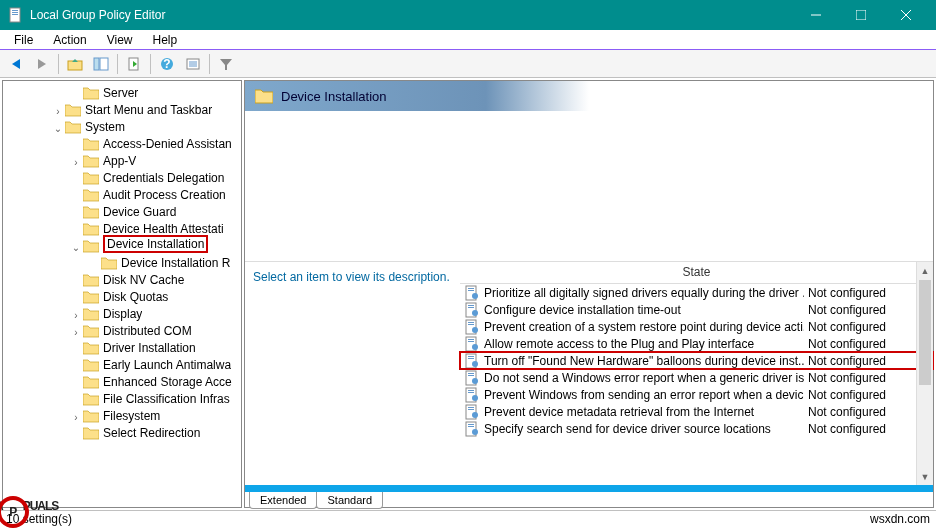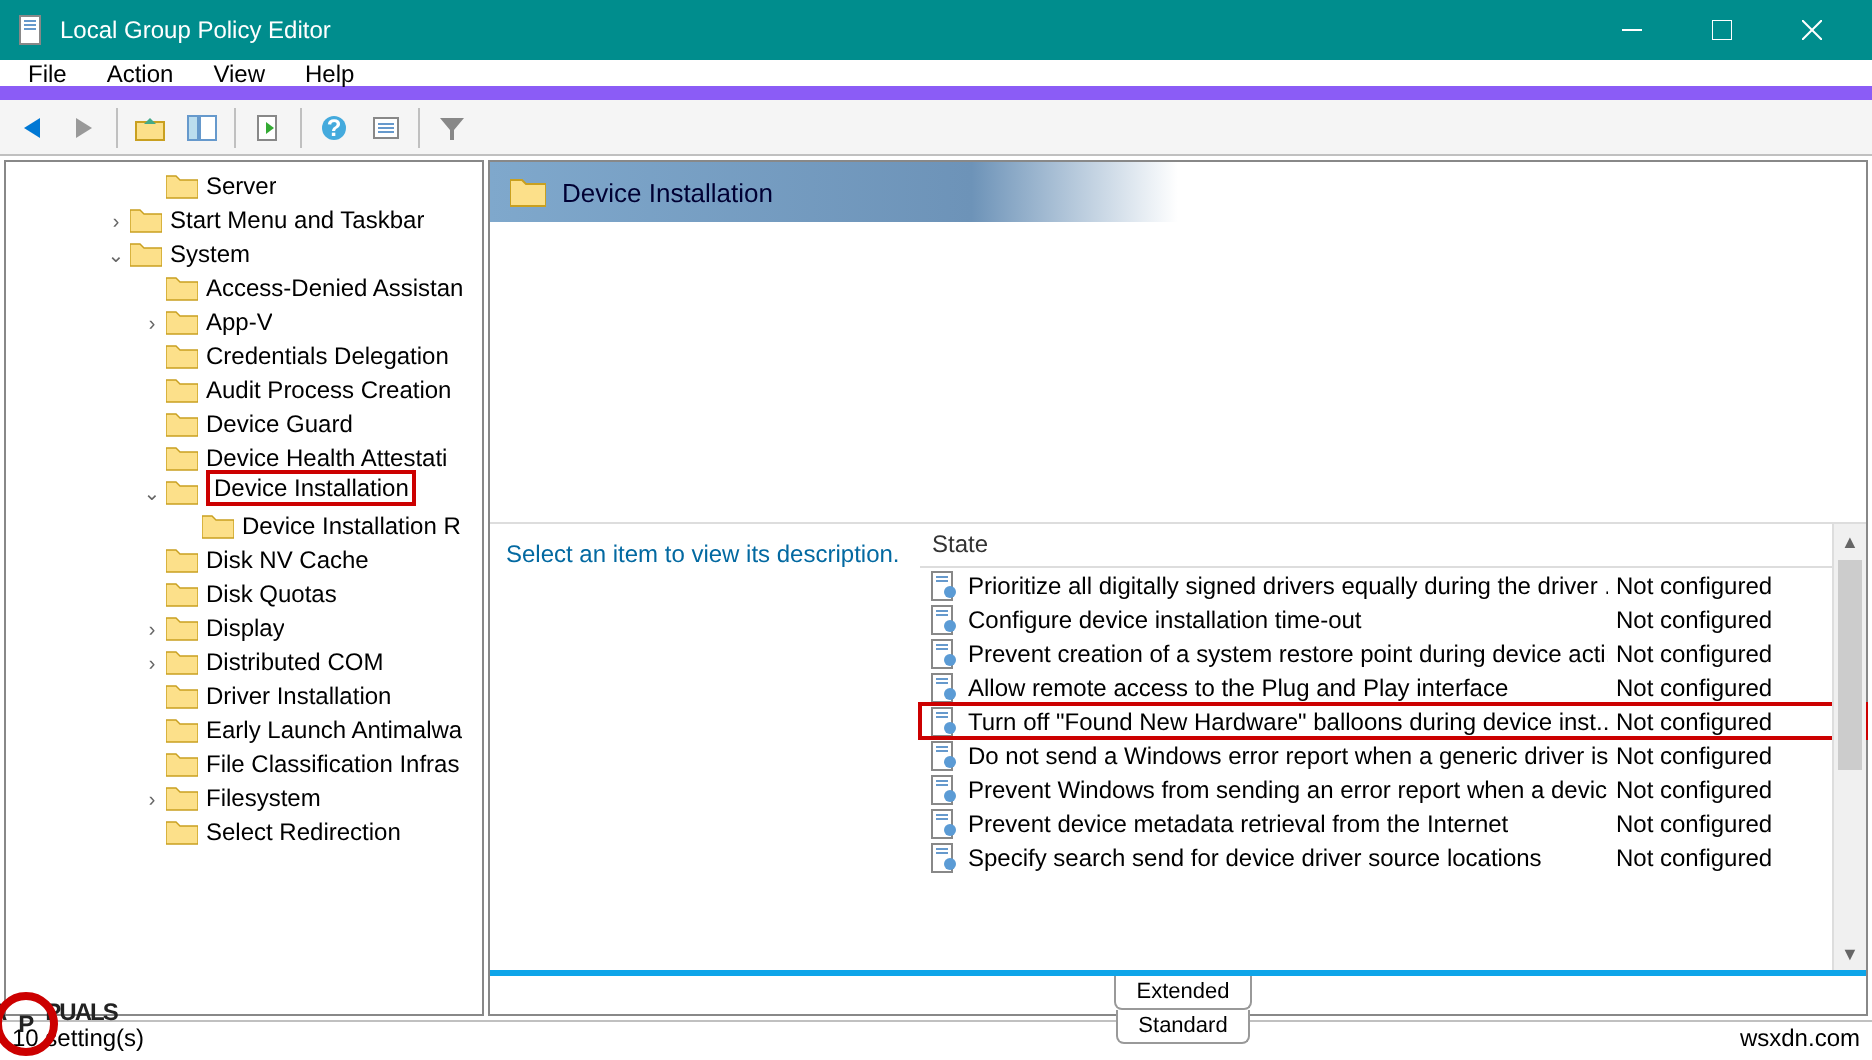--- a/index.html
+++ b/index.html
@@ -4,21 +4,21 @@
 <style>
 * { margin: 0; padding: 0; box-sizing: border-box; font-family: 'Segoe UI', Tahoma, sans-serif; font-size: 12px; }
 body { background: #fff; width: 936px; height: 530px; overflow: hidden; position: relative; }
 
 .titlebar { background: #008d8d; height: 30px; display: flex; align-items: center; padding: 0 8px; color: #fff; }
 .titlebar .ticon { width: 16px; height: 16px; margin-right: 6px; }
 .titlebar .title { flex: 1; font-size: 12px; }
 .titlebar .winbtn { width: 45px; height: 30px; display: flex; align-items: center; justify-content: center; }
 .titlebar .winbtn svg { stroke: #fff; }
 
-.menubar { height: 20px; background: #fff; display: flex; align-items: center; padding: 0 4px; border-bottom: 7px solid #8b5cf6; }
+.menubar { height: 20px; background: #fff; display: flex; align-items: center; padding: 0 4px; border-bottom: 1px solid #8b5cf6; }
 .menubar .menuitem { padding: 2px 10px; font-size: 12px; }
 
 .toolbar { height: 28px; background: #f5f5f5; border-bottom: 1px solid #c0c0c0; display: flex; align-items: center; padding: 0 4px; gap: 2px; }
 .toolbar .tbtn { width: 24px; height: 24px; display: flex; align-items: center; justify-content: center; border: 1px solid transparent; }
 .toolbar .sep { width: 1px; height: 20px; background: #c0c0c0; margin: 0 2px; }
 
 .content { display: flex; height: 432px; }
 
 .tree { width: 240px; border: 1px solid #888; margin: 2px; overflow: hidden; background: #fff; position: relative; }
 .tree-inner { padding: 2px 0; }
@@ -35,31 +35,31 @@
 .rp-header { background: #6d93b8; background: linear-gradient(to right, #7fa8cc 0%, #6d93b8 35%, #fff 50%); height: 30px; display: flex; align-items: center; padding: 0 10px; color: #003; }
 .rp-header .folder { width: 18px; height: 16px; margin-right: 8px; }
 .rp-header .txt { font-size: 13px; }
 .rp-gap { height: 150px; background: #fff; }
 .rp-body { flex: 1; display: flex; border-top: 1px solid #ddd; position: relative; }
 .rp-desc { width: 215px; padding: 8px; font-size: 12px; color: #0369a1; }
 .rp-list { flex: 1; display: flex; flex-direction: column; }
 .rp-listhead { display: flex; height: 22px; border-bottom: 1px solid #ddd; }
 .rp-listhead .col { padding: 3px 6px; font-size: 12px; color: #333; }
 .rp-listhead .col.setting { width: 345px; }
-.rp-listhead .col.state { flex: 1; }
+.rp-listhead .col.state { flex: 1; text-align: center; }
 .rp-listrow { display: flex; height: 17px; align-items: center; }
 .rp-listrow .sicon { width: 16px; height: 16px; margin: 0 4px; flex-shrink: 0; }
 .rp-listrow .stext { width: 320px; overflow: hidden; white-space: nowrap; font-size: 12px; }
 .rp-listrow .sstate { flex: 1; font-size: 12px; padding-left: 4px; }
 .rp-listrow.hl { outline: 2px solid #cc0000; outline-offset: -1px; }
 .rp-scroll { position: absolute; right: 0; top: 0; bottom: 0; width: 17px; background: #f0f0f0; border-left: 1px solid #ddd; }
 .rp-scroll .arrow { height: 17px; display: flex; align-items: center; justify-content: center; color: #666; font-size: 9px; }
 .rp-scroll .thumb { position: absolute; left: 2px; right: 2px; top: 18px; height: 105px; background: #ccc; }
 
-.tabs { height: 22px; display: flex; align-items: center; border-top: 3px solid #0ea5e9; background: #fff; padding-left: 4px; flex-direction: column; }
+.tabs { height: 22px; display: flex; align-items: flex-start; border-top: 7px solid #0ea5e9; background: #fff; padding-left: 4px; }
 .tab { border: 1px solid #999; border-top: none; padding: 2px 10px; font-size: 11px; margin-right: -1px; background: #fff; border-radius: 0 0 4px 4px; }
 .tab.active { background: #fff; }
 
 .statusbar { height: 16px; border-top: 1px solid #c0c0c0; display: flex; align-items: center; padding: 0 6px; font-size: 11px; justify-content: space-between; }
 
 .watermark { position: absolute; left: -5px; bottom: 8px; font-family: Arial; font-weight: 700; font-size: 26px; color: #222; letter-spacing: -1px; pointer-events: none; }
 .watermark .ring { display: inline-flex; width: 32px; height: 32px; border: 4px solid #cc0000; border-radius: 50%; align-items: center; justify-content: center; position: relative; top: 6px; margin: 0 -6px; }
 
 svg.foldersvg { display: block; }
 </style>
@@ -274,20 +274,27 @@
           <svg class="folder foldersvg" viewBox="0 0 16 14">
             <polygon points="0,2 5,2 7,4 16,4 16,13 0,13" fill="#fce08a" stroke="#c9a020" stroke-width="0.7"></polygon>
           </svg>
           <span class="lbl">Early Launch Antimalwa</span>
         </div>
         <div class="tree-row indent2">
           <span class="exp"></span>
           <svg class="folder foldersvg" viewBox="0 0 16 14">
             <polygon points="0,2 5,2 7,4 16,4 16,13 0,13" fill="#fce08a" stroke="#c9a020" stroke-width="0.7"></polygon>
           </svg>
+          <span class="lbl">Enhanced Storage Acce</span>
+        </div>
+        <div class="tree-row indent2">
+          <span class="exp"></span>
+          <svg class="folder foldersvg" viewBox="0 0 16 14">
+            <polygon points="0,2 5,2 7,4 16,4 16,13 0,13" fill="#fce08a" stroke="#c9a020" stroke-width="0.7"></polygon>
+          </svg>
           <span class="lbl">File Classification Infras</span>
         </div>
         <div class="tree-row indent2">
           <span class="exp">›</span>
           <svg class="folder foldersvg" viewBox="0 0 16 14">
             <polygon points="0,2 5,2 7,4 16,4 16,13 0,13" fill="#fce08a" stroke="#c9a020" stroke-width="0.7"></polygon>
           </svg>
           <span class="lbl">Filesystem</span>
         </div>
         <div class="tree-row indent2">

